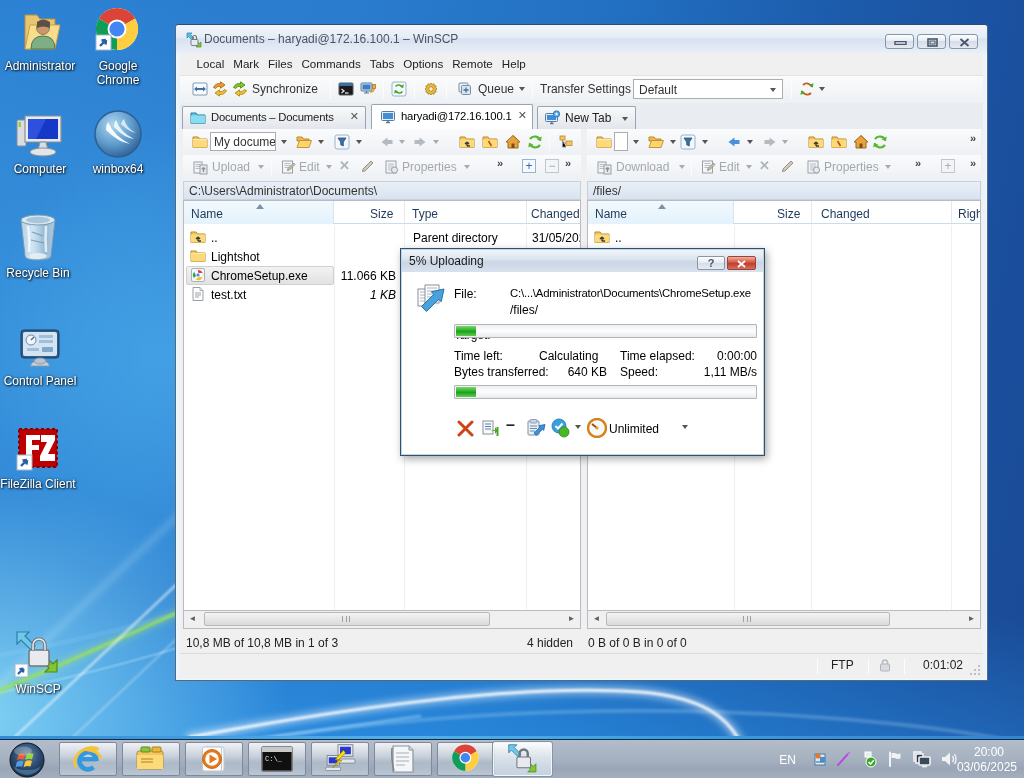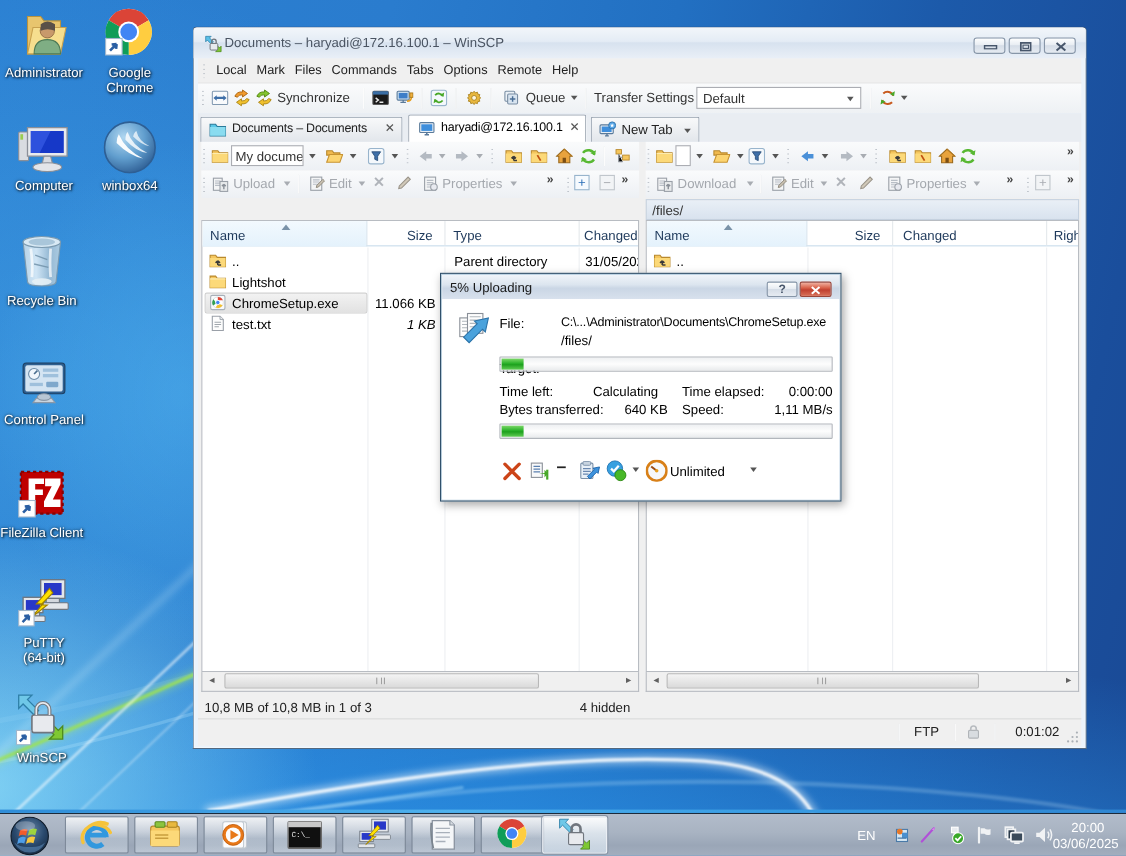--- a/index.html
+++ b/index.html
@@ -373,38 +373,20 @@
     <path d="M4 2 h38 v38 h-38 Z" fill="none" stroke="#8A0000" stroke-width="2" stroke-dasharray="3,2.5"></path>
     <path d="M11 8 L25 8 L25 13 L17 13 L17 18 L24 18 L24 23 L17 23 L17 34 L11 34 Z" fill="#fff"></path>
     <path d="M26 8 L40 8 L40 13 L33 27 L40 27 L40 34 L25 34 L25 29 L32 15 L26 15 Z" fill="#fff"></path>
     <rect x="2" y="28" width="15" height="15" fill="#fff" stroke="#9FB6CC" stroke-width="1"></rect>
     <path d="M6 39 L12 33 M12 33 L7.5 33.5 M12 33 L11.5 37.5" stroke="#2B5FA3" stroke-width="2.4" fill="none"></path>
   </svg>
       </div>
   <div class="lbl">FileZilla Client</div>
 </div>
 
-<div class="dicon" style="left:2px; top:525px;">
-  <div class="ic">
-        <svg width="50" height="50" viewBox="0 0 50 50">
-    <rect x="22" y="4" width="22" height="17" fill="#E4E7EB" stroke="#6E7680" stroke-width="1.2"></rect>
-    <rect x="25" y="7" width="16" height="11" fill="#2838C8"></rect>
-    <rect x="27" y="21" width="12" height="4" fill="#D4D8DE" stroke="#6E7680" stroke-width="1"></rect>
-    <rect x="19" y="25" width="28" height="6" rx="1" fill="#E4E7EB" stroke="#6E7680" stroke-width="1"></rect>
-    <rect x="6" y="20" width="18" height="14" fill="#E4E7EB" stroke="#6E7680" stroke-width="1.2"></rect>
-    <rect x="8.5" y="22.5" width="13" height="9" fill="#2838C8"></rect>
-    <rect x="9" y="34" width="12" height="3" fill="#D4D8DE" stroke="#6E7680" stroke-width="1"></rect>
-    <rect x="4" y="37" width="22" height="5" rx="1" fill="#E4E7EB" stroke="#6E7680" stroke-width="1"></rect>
-    <path d="M30 12 L18 26 L24 26 L14 38 L28 27 L22 27 L33 16 Z" fill="#FFE000" stroke="#A08000" stroke-width="1"></path>
-    <rect x="2" y="32" width="14" height="14" fill="#fff" stroke="#9FB6CC" stroke-width="1"></rect>
-    <path d="M5.5 42.5 L11.5 36.5 M11.5 36.5 L7 37 M11.5 36.5 L11 41" stroke="#2B5FA3" stroke-width="2.2" fill="none"></path>
-  </svg>
-      </div>
-  <div class="lbl">PuTTY<br>(64-bit)</div>
-</div>
 
 <div class="dicon" style="left:0px; top:630px;">
   <div class="ic">
         <svg width="50" height="50" viewBox="0 0 50 50">
     <path d="M4 16 L4 4 L16 4 L12 8 L22 18 L18 22 L8 12 Z" fill="#6FC8E8" stroke="#2E7FA8" stroke-width="1.2"></path>
     <path d="M44 32 L44 44 L32 44 L36 40 L26 30 L30 26 L40 36 Z" fill="#7FC832" stroke="#4E8A1E" stroke-width="1.2"></path>
     <rect x="16" y="22" width="20" height="16" rx="2" fill="#E8EAEE" stroke="#70767E" stroke-width="1.5"></rect>
     <path d="M20 22 v-5 a6 6 0 0 1 12 0 v5" fill="none" stroke="#70767E" stroke-width="3.5"></path>
     <path d="M20 22 v-5 a6 6 0 0 1 12 0 v5" fill="none" stroke="#E8EAEE" stroke-width="1.5"></path>
     <rect x="2" y="36" width="13" height="13" fill="#fff" stroke="#9FB6CC" stroke-width="1"></rect>
@@ -573,20 +555,21 @@
             <use href="#i-propdoc"></use>
           </svg>
         <span class="tbtext gray" style="left:219px;top:5px;">Properties</span>
         <div class="caret gray" style="left:281px;top:10px;"></div>
         <span class="chev" style="left:314px;top:2px;">»</span>
         <div class="grip" style="left:332px;"></div>
         <div class="abs" style="left:339px;top:4px;width:14px;height:14px;background:#F6FAFE;border:1px solid #98B4CC;color:#2A6EB8;font-size:12px;line-height:12px;text-align:center;">+</div>
         <div class="abs" style="left:362px;top:4px;width:14px;height:14px;background:#F2F4F6;border:1px solid #C0C6CC;color:#A8ACB2;font-size:12px;line-height:12px;text-align:center;">−</div>
         <span class="chev" style="left:382px;top:2px;">»</span>
       </div>
+      <div class="pathbar">C:\Users\Administrator\Documents\</div>
       <div class="flist">
         <div class="gline" style="left:150px;"></div>
         <div class="gline" style="left:220px;"></div>
         <div class="gline" style="left:342px;"></div>
         <div class="fhead">
           <div class="abs" style="left:0;top:0;width:150px;height:23px;background:linear-gradient(#F2F9FE,#E4F2FC);border-right:1px solid #D8E4EE;"></div>
           <span class="hdr" style="left:7px;">Name</span>
           <div class="abs" style="left:72px;top:3px;width:0;height:0;border-left:4px solid transparent;border-right:4px solid transparent;border-bottom:5px solid #7A92A8;"></div>
           <span class="hdr" style="left:186px;">Size</span>
           <span class="hdr" style="left:228px;">Type</span>
@@ -722,20 +705,21 @@
             </svg>
           <span class="fn">..</span>
         </div>
       </div>
       <div class="pscroll">
         <div class="sbtn" style="left:1px;">◄</div>
         <div class="sbtn" style="right:1px;">►</div>
         <div class="sthumb" style="left:18px;width:284px;"></div>
         <div class="abs" style="left:155px;top:5px;width:8px;height:6px;border-left:1px solid #A0A0A0;border-right:1px solid #A0A0A0;background:linear-gradient(90deg,transparent 3px,#A0A0A0 3px,#A0A0A0 4px,transparent 4px);"></div>
       </div>
+      <div class="psum"><span style="margin-left:1px;">0 B of 0 B in 0 of 0</span></div>
     </div>
   </div>
   <div id="statusbar">
     <div class="vsep" style="left:637px;"></div>
     <span class="abs" style="left:651px;top:4px;">FTP</span>
     <div class="vsep" style="left:688px;"></div>
     <svg class="abs" style="left:698px;top:4px;" width="14" height="14" viewBox="0 0 14 14">
       <rect x="2.5" y="6" width="9" height="7" rx="1" fill="#D8DCE0" stroke="#B0B4B8" stroke-width="1"></rect>
       <path d="M4.5 6 v-1.5 a2.5 2.5 0 0 1 5 0 V6" fill="none" stroke="#B8BCC0" stroke-width="1.5"></path>
     </svg>

